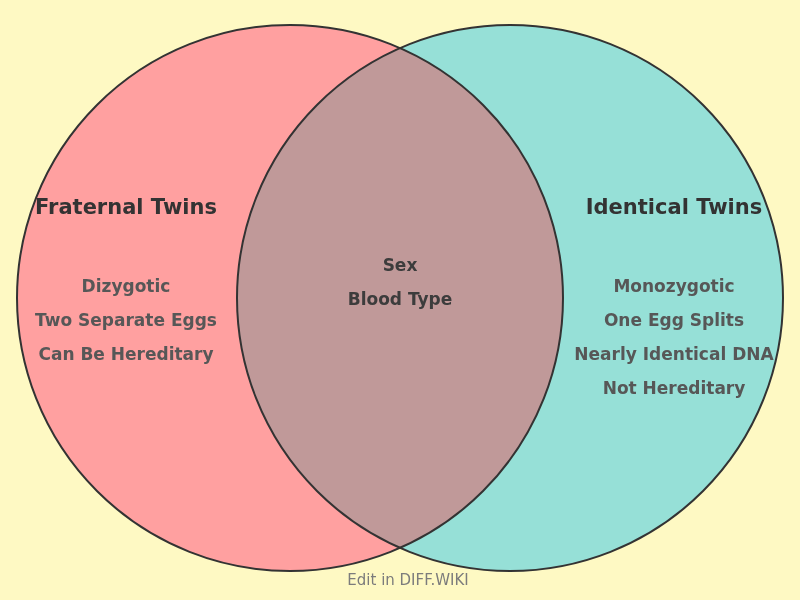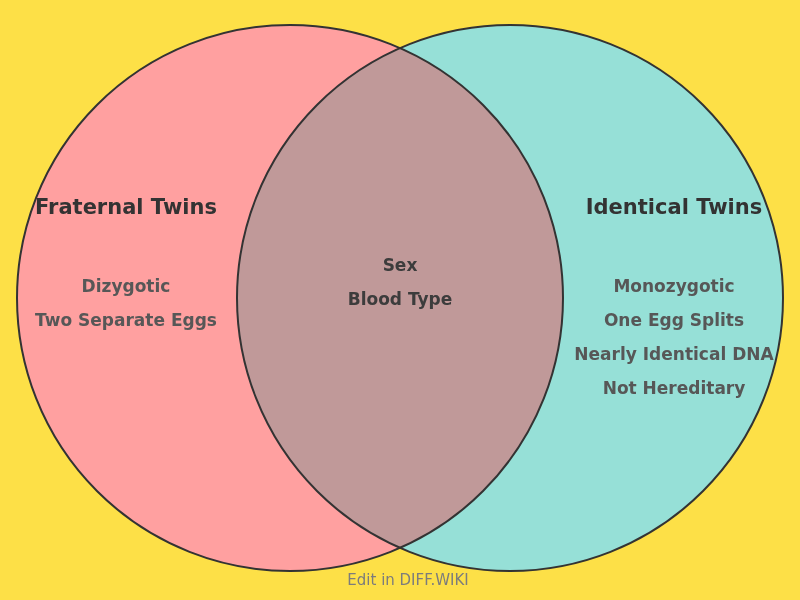--- a/index.html
+++ b/index.html
@@ -5,21 +5,21 @@
   html, body {
     margin: 0;
     padding: 0;
     background: #ffffff;
     font-family: "DejaVu Sans", sans-serif;
   }
   .stage {
     position: relative;
     width: 800px;
     height: 600px;
-    background: #fde047;
+    background: #fef9c3;
     overflow: hidden;
   }
   .venn-svg {
     position: absolute;
     top: 0;
     left: 0;
   }
   .set-title {
     position: absolute;
     top: 195px;
@@ -96,20 +96,21 @@
     <circle cx="510" cy="298" r="273" fill="none" stroke-width="2" stroke="#333333"></circle>
   </svg>
 
   <div class="set-title left">Fraternal Twins</div>
 
   <div class="set-title right">Identical Twins</div>
 
   <div class="set-list left">
     <div class="li">Dizygotic</div>
     <div class="li">Two Separate Eggs</div>
+    <div class="li">Can Be Hereditary</div>
   </div>
 
   <div class="set-list right">
     <div class="li">Monozygotic</div>
     <div class="li">One Egg Splits</div>
     <div class="li">Nearly Identical DNA</div>
     <div class="li">Not Hereditary</div>
   </div>
 
   <div class="overlap-list">

